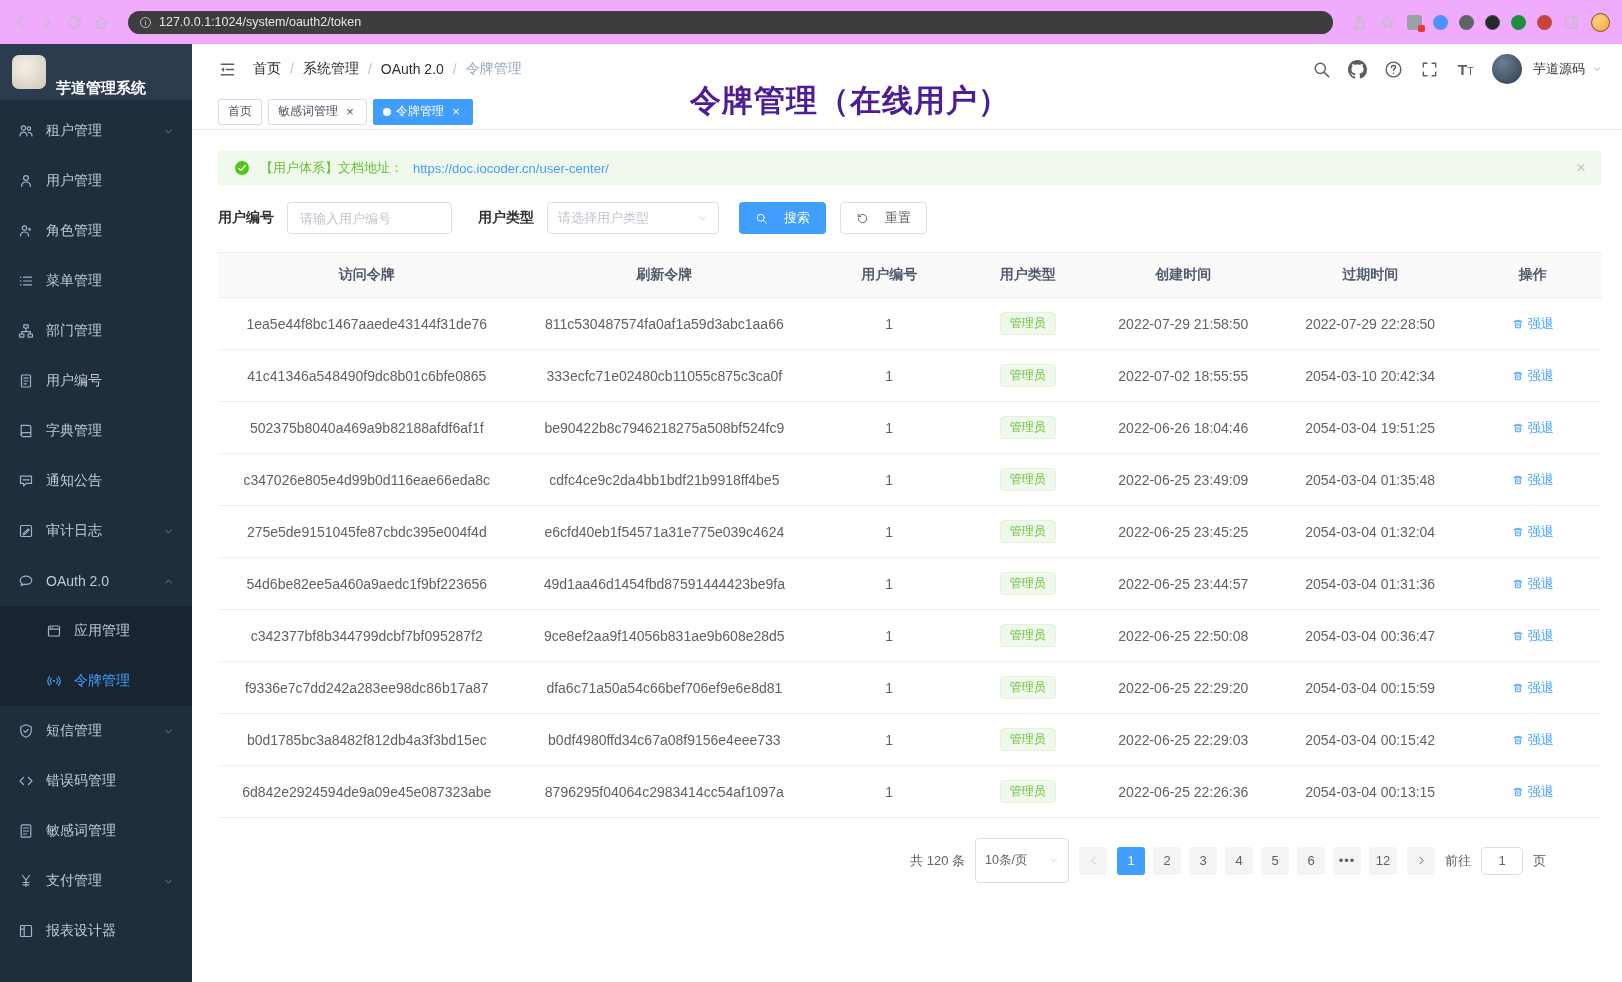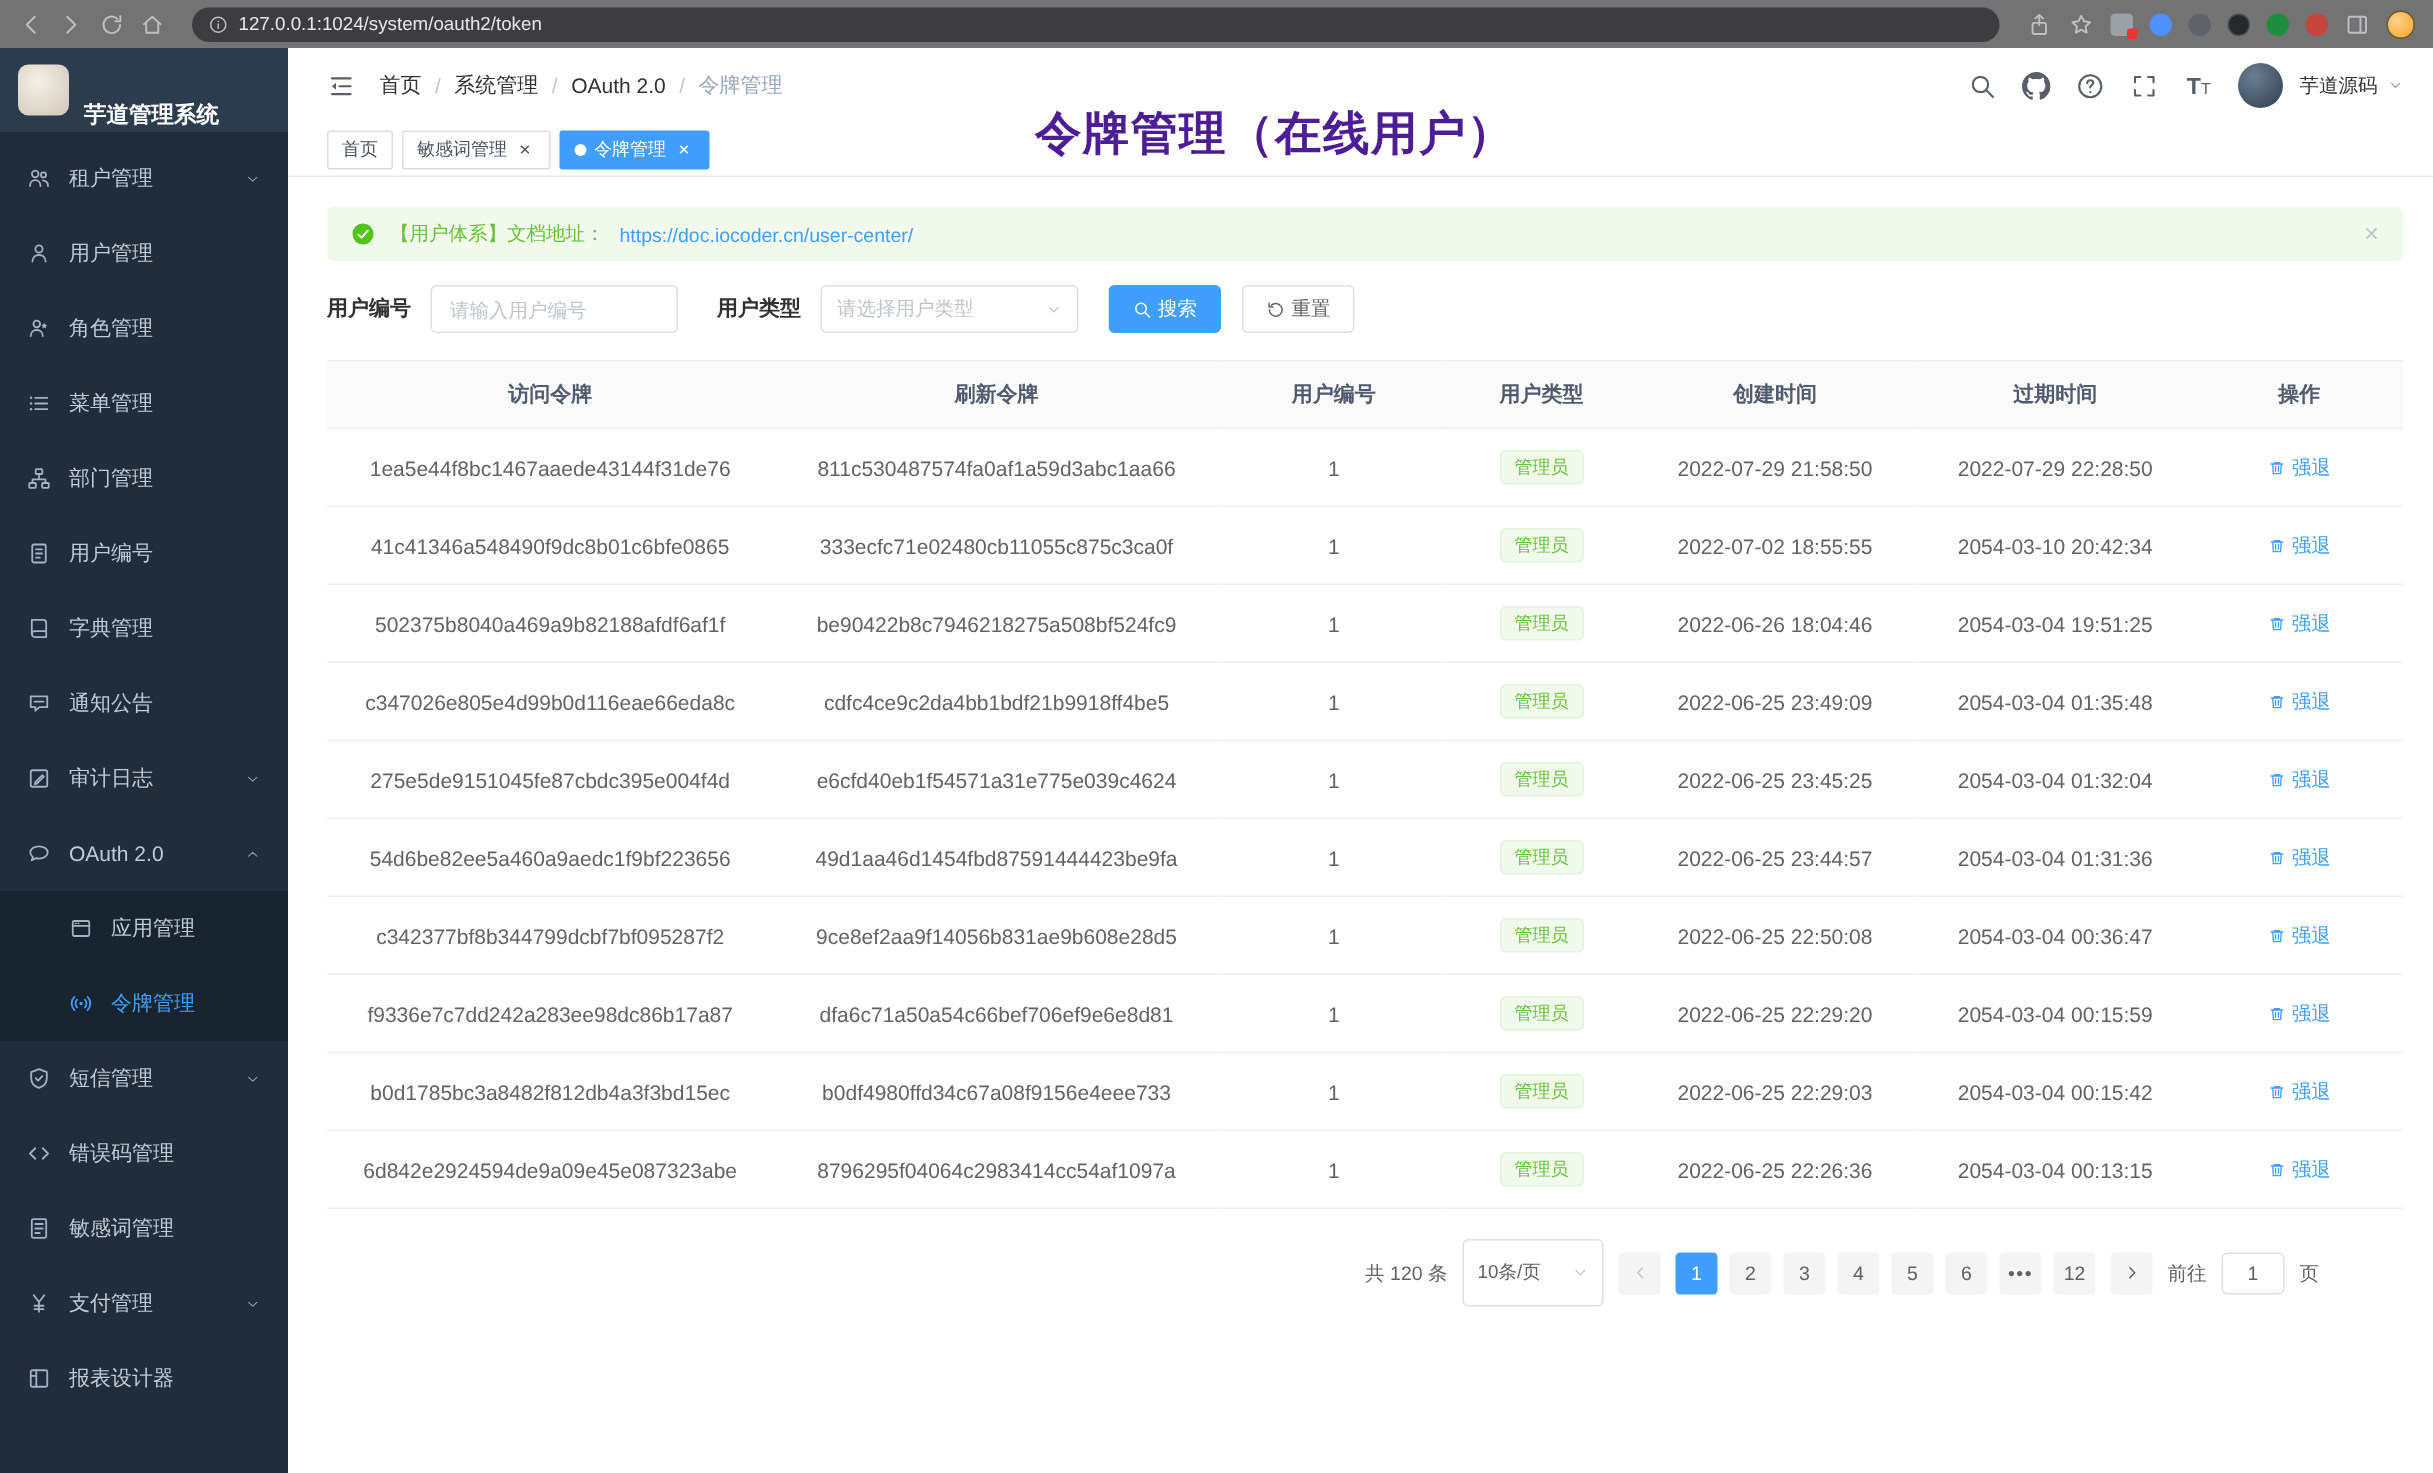--- a/index.html
+++ b/index.html
@@ -3,21 +3,21 @@
 <meta charset="utf-8">
 <style>
   * { box-sizing: border-box; margin: 0; padding: 0; }
   html,body { width:1622px; height:982px; overflow:hidden; font-family:"Liberation Sans","DejaVu Sans",sans-serif; background:#fff; }
   .icon { display:inline-flex; width:16px; height:16px; flex:none; }
   .icon svg { width:100%; height:100%; }
   .icon.sm { width:13px; height:13px; }
   .icon.xs { width:11px; height:11px; }
 
   
-  .browser-bar { height:32px; background:#737373; display:flex; align-items:center; padding:0 12px; gap:10px; }
+  .browser-bar { height:44px; background:#f0abfc; display:flex; align-items:center; padding:0 12px; gap:10px; }
   .b-icon { width:17px; height:17px; color:#bdbfc2; display:inline-flex; }
   .b-icon svg { width:100%; height:100%; }
   .urlbar { flex:1; height:23px; background:#3d3d40; border-radius:12px; display:flex; align-items:center; gap:7px; padding:0 11px; margin:0 8px; min-width:0; }
   .urlbar .b-icon { width:13px; height:13px; }
   .url-text { color:#e7e7ea; font-size:12.5px; white-space:nowrap; overflow:hidden; }
   .browser-right { display:flex; align-items:center; gap:11px; }
   .ext-wrap { position:relative; display:inline-flex; }
   .ext-dot { width:15px; height:15px; border-radius:50%; display:inline-block; }
   .c1 { background:#9aa0a6; border-radius:3px; }
   .c2 { background:#4d90fe; }
@@ -76,21 +76,21 @@
   .alert { height:36px; background:#f0f9eb; border-radius:4px; display:flex; align-items:center; gap:10px; padding:0 16px; font-size:13px; color:#67c23a; margin-bottom:16px; }
   .alert-link { color:#409eff; text-decoration:none; cursor:pointer; }
   .alert-close { margin-left:auto; color:#c0c4cc; font-size:17px; cursor:pointer; }
 
   .filter-row { display:flex; align-items:center; margin-bottom:18px; font-size:14px; }
   .filter-label { font-weight:700; color:#303133; margin-right:13px; }
   .input { width:165px; height:32px; border:1px solid #dcdfe6; border-radius:4px; padding:0 12px; font-size:13px; color:#606266; outline:none; margin-right:26px; }
   .input::placeholder { color:#c0c4cc; }
   .select-box { width:172px; height:32px; border:1px solid #dcdfe6; border-radius:4px; display:flex; align-items:center; justify-content:space-between; padding:0 10px; color:#c0c4cc; font-size:13px; margin-right:20px; cursor:pointer; }
   .select-box .caret { color:#c0c4cc; }
-  .btn { height:32px; padding:0 15px; border-radius:4px; border:1px solid transparent; font-size:13px; display:inline-flex; align-items:center; gap:4px; cursor:pointer; font-family:inherit; }
+  .btn { height:32px; padding:0 15px; border-radius:4px; border:1px solid transparent; font-size:13px; display:inline-flex; align-items:center; gap:16px; cursor:pointer; font-family:inherit; }
   .btn-primary { background:#409eff; color:#fff; margin-right:14px; }
   .btn-plain { background:#fff; border-color:#dcdfe6; color:#606266; }
 
   table.data-table { width:100%; border-collapse:collapse; font-size:14px; }
   .data-table th { background:#fafafa; color:#515a6e; font-weight:700; padding:13px 4px; text-align:center; border-top:1px solid #ebeef5; border-bottom:1px solid #ebeef5; white-space:nowrap; }
   .data-table td { padding:14px 4px; color:#606266; text-align:center; border-bottom:1px solid #ebeef5; white-space:nowrap; }
   .data-table th:nth-child(1), .data-table td:nth-child(1) { width:21.5%; }
   .data-table th:nth-child(2), .data-table td:nth-child(2) { width:21.5%; }
   .data-table th:nth-child(3), .data-table td:nth-child(3) { width:11%; }
   .data-table th:nth-child(4), .data-table td:nth-child(4) { width:9%; }

